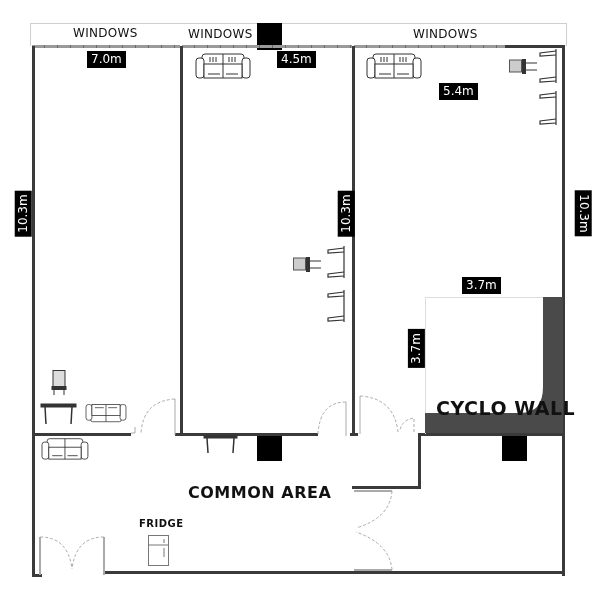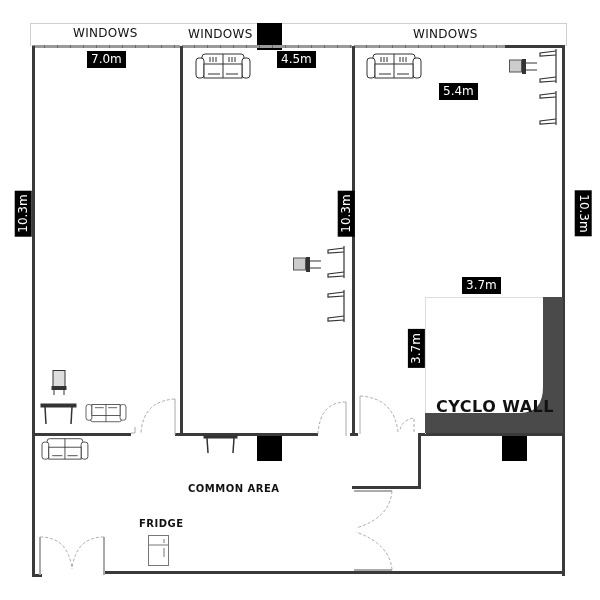--- a/index.html
+++ b/index.html
@@ -53,26 +53,26 @@
 <div class="dim v" style="left:323px;top:205px;">10.3m</div>
 <div class="dim v2" style="left:560px;top:205px;">10.3m</div>
 
 <div class="abs" style="left:425px;top:297px;width:128px;height:136px;border-top:1px solid #ddd;border-left:1px solid #ddd;"></div>
 <svg width="140" height="140" style="left:425px;top:297px;">
   <path d="M118 0 L138 0 L138 136 L0 136 L0 116 L108 116 Q118 116 118 104 Z" fill="#4a4a4a"></path>
   <path d="M0 116 L95 116 Q118 116 118 90 L118 0 L138 0 L138 136 L0 136 Z" fill="#4a4a4a"></path>
 </svg>
 <div class="dim" style="left:462px;top:277px;">3.7m</div>
 <div class="dim v" style="left:397px;top:340px;">3.7m</div>
-<div class="bold-lbl" style="left:436px;top:397px;font-size:16px;">CYCLO WALL</div>
+<div class="bold-lbl" style="left:436px;top:397px;font-size:19px;">CYCLO WALL</div>
 
 <div class="blk" style="left:257px;top:436px;width:25px;height:25px;"></div>
 <div class="blk" style="left:502px;top:436px;width:25px;height:25px;"></div>
 
-<div class="bold-lbl" style="left:188px;top:483px;font-size:10px;">COMMON AREA</div>
+<div class="bold-lbl" style="left:188px;top:483px;font-size:16px;">COMMON AREA</div>
 <div class="bold-lbl" style="left:139px;top:518px;font-size:10px;text-align:right;">FRIDGE</div>
 
 <svg width="22" height="32" style="left:148px;top:535px;">
   <rect x="0.5" y="0.5" width="20" height="30" fill="#fff" stroke="#777"></rect>
   <line x1="0.5" y1="10" x2="20.5" y2="10" stroke="#777"></line>
   <line x1="16" y1="4" x2="16" y2="8" stroke="#777"></line>
   <line x1="16" y1="13" x2="16" y2="22" stroke="#777"></line>
 </svg>
 
 <svg width="54" height="28" style="left:196px;top:52px;">

